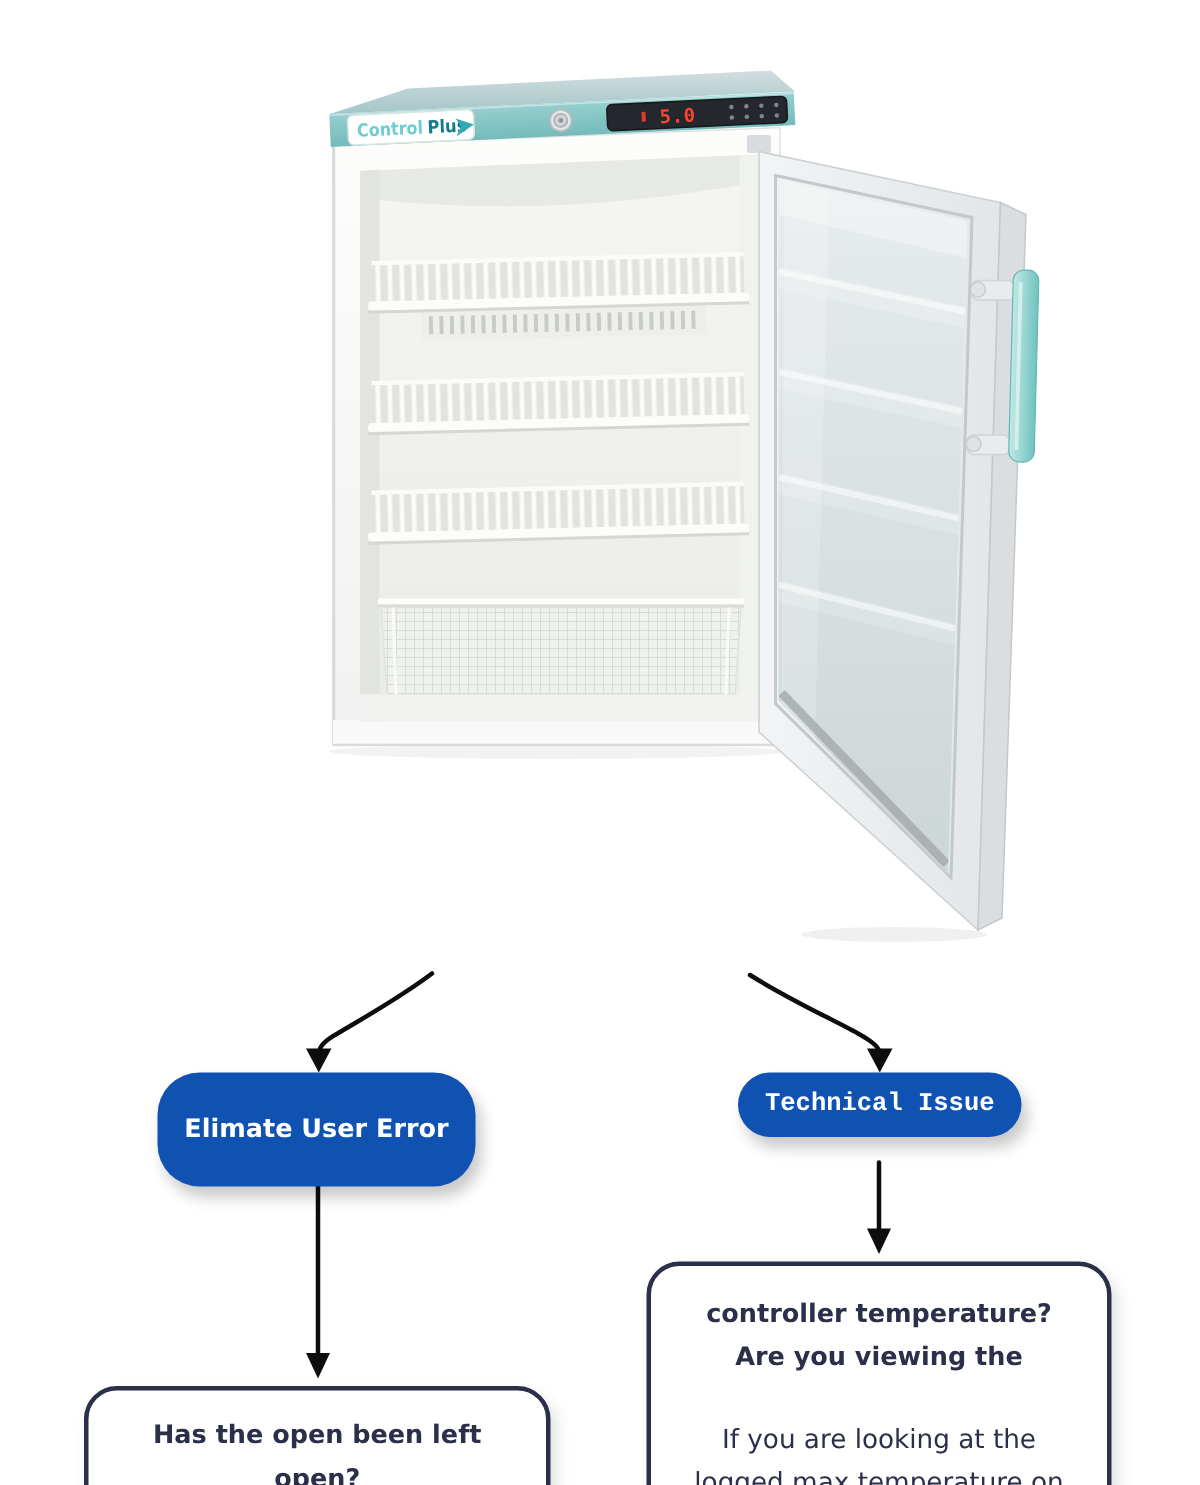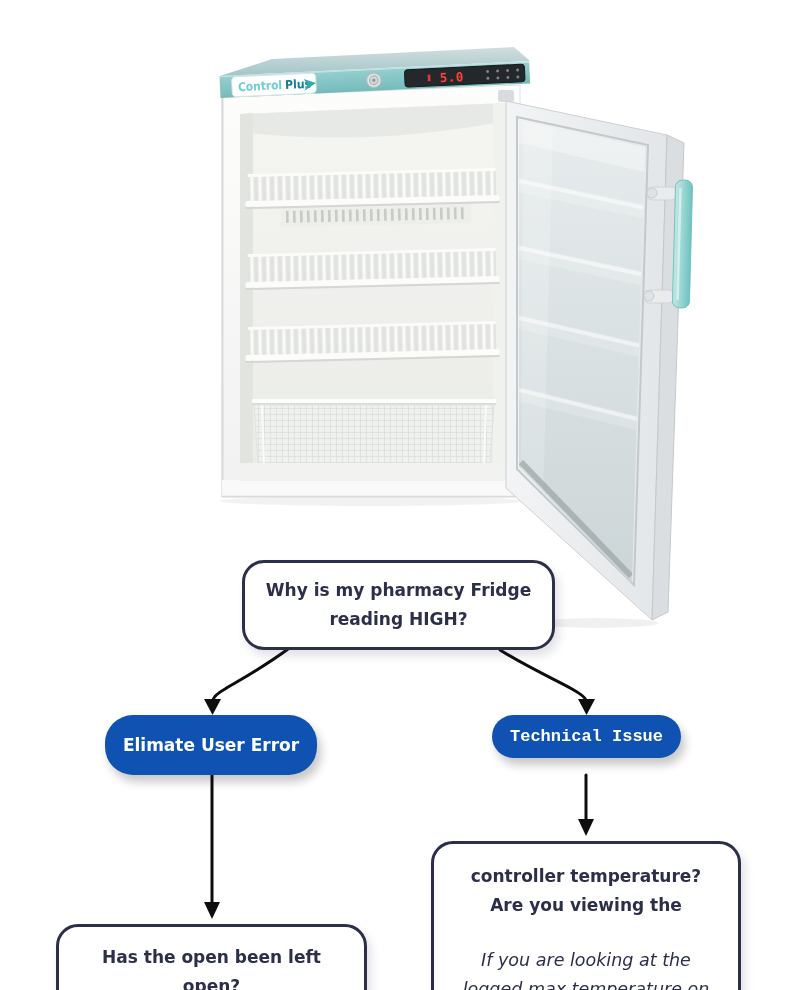--- a/index.html
+++ b/index.html
@@ -13,27 +13,27 @@
     color:#2c2f4a;font-weight:bold;text-align:center;
     display:flex;flex-direction:column;align-items:center;
     box-shadow:4px 6px 10px rgba(44,47,74,.14);
     box-sizing:border-box;
   }
   .flow-box .line{font-size:17px;line-height:29px;white-space:nowrap;}
   #question-box{left:242px;top:560px;width:313px;height:90px;justify-content:center;}
   #door-box{left:56px;top:924px;width:311px;height:160px;padding-top:16px;}
   #controller-box{left:431px;top:841px;width:310px;height:230px;padding-top:18px;}
   #controller-box .note{margin-top:26px;}
-  #controller-box .note .line{font-style:italic;font-weight:normal;font-size:17.5px;line-height:29px;}
+  #controller-box .note .line{font-weight:normal;font-size:17.5px;line-height:29px;}
   .pill{
     position:absolute;background:#0f52b2;color:#ffffff;border-radius:28px;
     font-weight:bold;font-size:17px;display:flex;align-items:center;justify-content:center;
     box-shadow:4px 7px 10px rgba(0,0,0,.22);white-space:nowrap;cursor:pointer;
   }
-  #pill-left{left:105px;top:715px;width:212px;height:60px;}
+  #pill-left{left:105px;top:715px;width:212px;height:76px;}
   #pill-right{left:492px;top:715px;width:189px;height:43px;font-family:Liberation Mono, monospace;}
   #connectors{pointer-events:none;}
 </style>
 </head>
 <body>
 
 <div class="stage">
 
   <svg width="800" height="660" viewBox="0 0 800 660">
     <defs>
@@ -235,24 +235,20 @@
       <path d="M586,775 L586,820"></path>
     </g>
     <g fill="#0d0d0d">
       <polygon points="204,699 221,699 212.5,715"></polygon>
       <polygon points="578,699 595,699 586.5,715"></polygon>
       <polygon points="204,902 220,902 212,919"></polygon>
       <polygon points="578,819 594,819 586,836"></polygon>
     </g>
   </svg>
 
-  <div class="flow-box" id="question-box">
-    <div class="line">Why is my pharmacy Fridge</div>
-    <div class="line">reading HIGH?</div>
-  </div>
 
   <div class="pill" id="pill-left">
     <span>Elimate User Error</span>
   </div>
 
   <div class="pill" id="pill-right">
     <span>Technical Issue</span>
   </div>
 
   <div class="flow-box" id="door-box">

